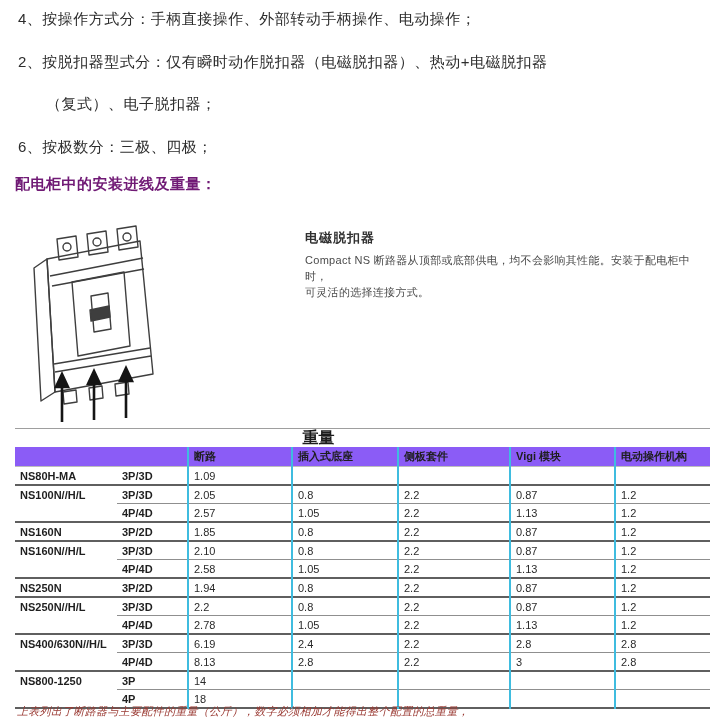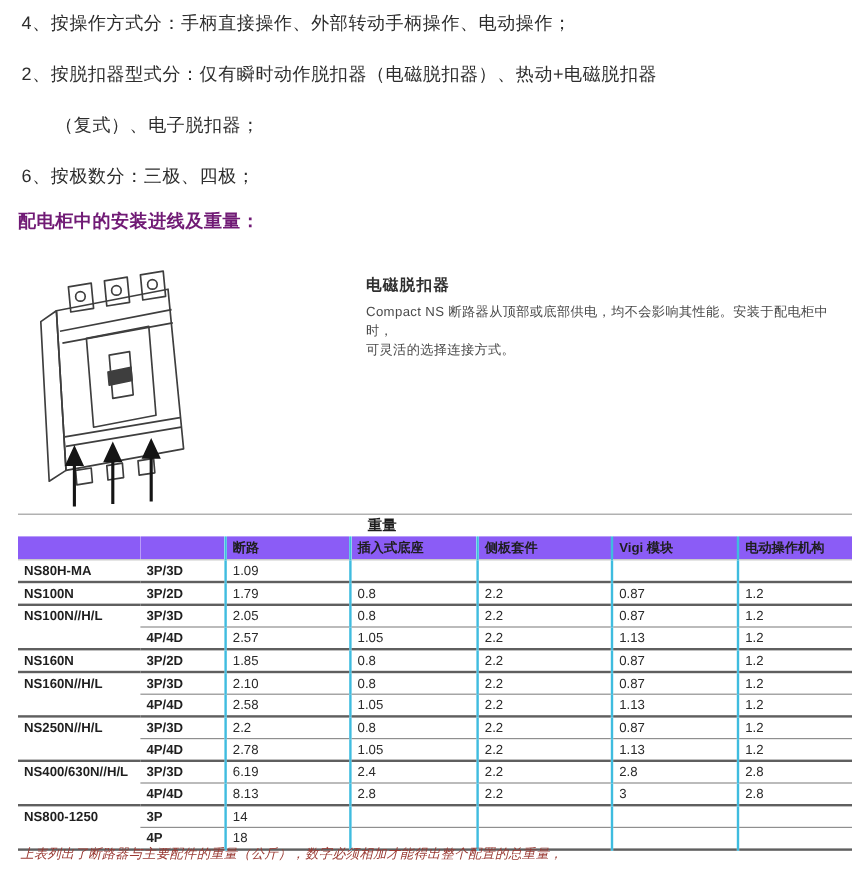--- a/index.html
+++ b/index.html
@@ -19,21 +19,21 @@
   .figure{position:absolute;left:10px;top:224px;width:210px;height:200px;}
   .figure svg{display:block;}
 
   
   .power{position:absolute;left:305px;top:229px;width:400px;}
   .power h4{margin:0 0 5px 0;font-size:13px;font-weight:bold;color:#303030;letter-spacing:1px;}
   .power p{margin:0;font-size:11px;line-height:16px;color:#4a4a4a;letter-spacing:.3px;}
 
   
   .tbl-wrap{position:absolute;left:15px;top:428px;width:695px;border-top:1px solid #9e9e9e;}
-  .tbl-title{height:18px;line-height:18px;text-align:center;padding-right:88px;font-size:12px;font-weight:bold;color:#1c1c1c;}
+  .tbl-title{height:18px;line-height:18px;text-align:center;padding-right:88px;font-size:16px;font-weight:bold;color:#1c1c1c;}
   table{border-collapse:collapse;width:695px;table-layout:fixed;border-bottom:2px solid #5f5f5f;}
   col.c0{width:102px;}col.c1{width:71px;}col.c2{width:104px;}col.c3{width:106px;}
   col.c4{width:112px;}col.c5{width:105px;}col.c6{width:95px;}
   th{background:#8b5cf6;font-weight:bold;text-align:left;height:19px;padding:0 5px;font-size:11px;color:#1e1e1e;white-space:nowrap;overflow:hidden;}
   td{height:17px;padding:0 5px;font-size:11px;color:#2a2a2a;white-space:nowrap;overflow:hidden;}
   td.c0,td.c1{font-weight:bold;color:#1f1f1f;}
   .vline{border-left:2px solid #3fbcdf;}
   tr.group td{border-top:2px solid #5f5f5f;}
   tr.first td{border-top:1px solid #bdbdbd;}
   tr.sub td:not(:first-child){border-top:1px solid #8f8f8f;}
@@ -125,29 +125,20 @@
           <tr class="first">
             <td class="c0">NS80H-MA</td>
             <td class="c1">3P/3D</td>
             <td class="c2 vline">1.09</td>
             <td class="c3 vline"></td>
             <td class="c4 vline"></td>
             <td class="c5 vline"></td>
             <td class="c6 vline"></td>
           </tr>
           <tr class="group">
-            <td class="c0">NS100N</td>
-            <td class="c1">3P/2D</td>
-            <td class="c2 vline">1.79</td>
-            <td class="c3 vline">0.8</td>
-            <td class="c4 vline">2.2</td>
-            <td class="c5 vline">0.87</td>
-            <td class="c6 vline">1.2</td>
-          </tr>
-          <tr class="group">
             <td class="c0">NS100N//H/L</td>
             <td class="c1">3P/3D</td>
             <td class="c2 vline">2.05</td>
             <td class="c3 vline">0.8</td>
             <td class="c4 vline">2.2</td>
             <td class="c5 vline">0.87</td>
             <td class="c6 vline">1.2</td>
           </tr>
           <tr class="sub">
             <td class="c0"></td>
@@ -176,20 +167,29 @@
             <td class="c5 vline">0.87</td>
             <td class="c6 vline">1.2</td>
           </tr>
           <tr class="sub">
             <td class="c0"></td>
             <td class="c1">4P/4D</td>
             <td class="c2 vline">2.58</td>
             <td class="c3 vline">1.05</td>
             <td class="c4 vline">2.2</td>
             <td class="c5 vline">1.13</td>
+            <td class="c6 vline">1.2</td>
+          </tr>
+          <tr class="group">
+            <td class="c0">NS250N</td>
+            <td class="c1">3P/2D</td>
+            <td class="c2 vline">1.94</td>
+            <td class="c3 vline">0.8</td>
+            <td class="c4 vline">2.2</td>
+            <td class="c5 vline">0.87</td>
             <td class="c6 vline">1.2</td>
           </tr>
           <tr class="group">
             <td class="c0">NS250N//H/L</td>
             <td class="c1">3P/3D</td>
             <td class="c2 vline">2.2</td>
             <td class="c3 vline">0.8</td>
             <td class="c4 vline">2.2</td>
             <td class="c5 vline">0.87</td>
             <td class="c6 vline">1.2</td>

